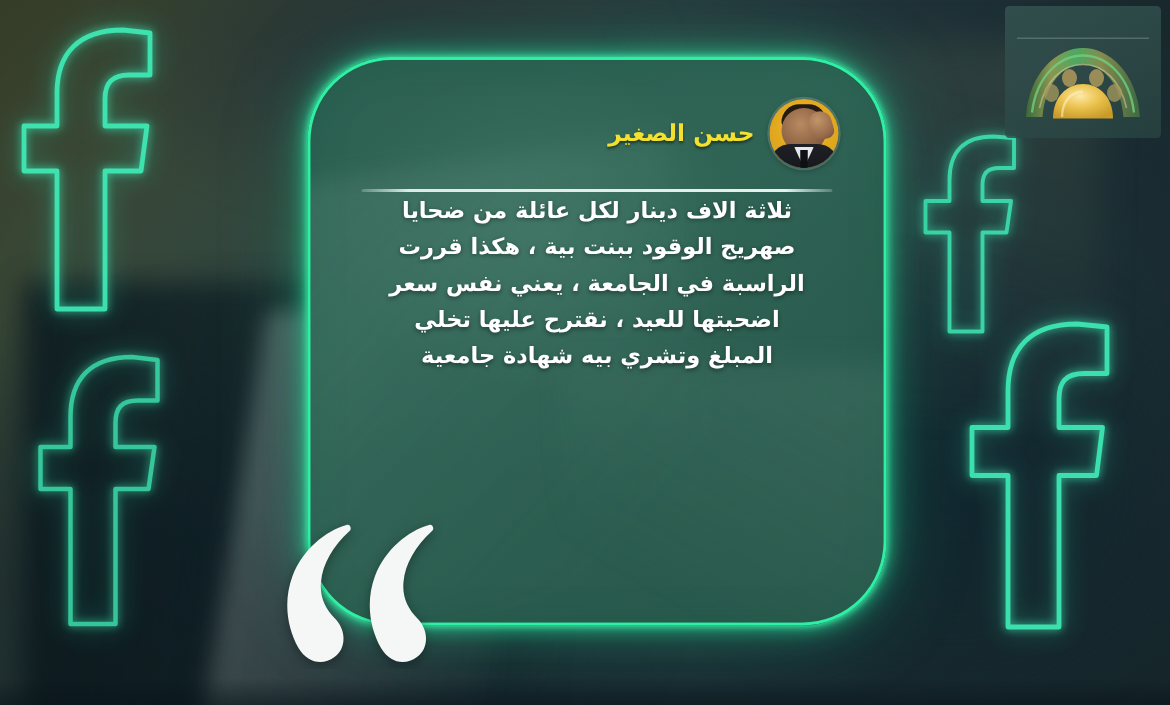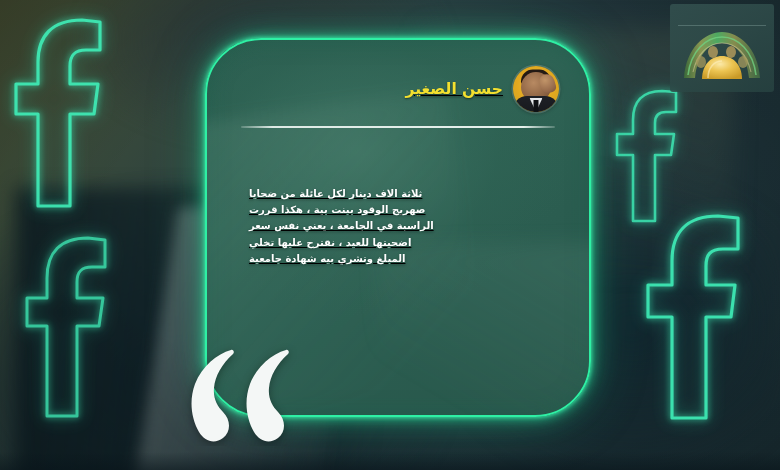--- a/index.html
+++ b/index.html
@@ -121,21 +121,20 @@
       radial-gradient(ellipse 70% 55% at 40% 30%, rgba(70,124,106,0.55) 0%, rgba(48,100,84,0.28) 52%, rgba(40,92,78,0) 80%),
       linear-gradient(152deg, #2c5f51 0%, #2f6455 34%, #2b5d50 62%, #29584c 100%);
     border: 2px solid #2ef0a4;
     box-shadow:
       0 0 4px rgba(62,240,170,0.95),
       0 0 12px rgba(46,235,166,0.75),
       0 0 28px rgba(40,210,150,0.45),
       0 0 58px rgba(34,180,130,0.28),
       inset 0 0 22px rgba(24,90,72,0.45);
     overflow: hidden;
-    text-decoration: underline;
   }
   .card-sheen {
     position: absolute;
     left: -10%;
     top: 18%;
     width: 78%;
     height: 78%;
     background: linear-gradient(140deg, rgba(150,190,170,0.16) 0%, rgba(120,165,148,0.07) 45%, rgba(90,140,120,0) 85%);
     transform: rotate(-8deg);
     filter: blur(8px);
@@ -236,27 +235,26 @@
   .title-spacer { flex: 1 1 auto; }
 
   .divider {
     margin: 14px 4px 0 4px;
     height: 2px;
     border-radius: 2px;
     background: linear-gradient(90deg, rgba(230,240,235,0.22) 0%, rgba(236,244,240,0.92) 10%, rgba(240,248,244,0.95) 90%, rgba(230,240,235,0.22) 100%);
   }
 
   .quote-body {
-    margin-top: 58px;
     padding: 0 12px;
     color: #ffffff;
-    font-size: 10px;
+    font-size: 15px;
     line-height: 1.62;
     font-weight: 700;
-    text-align: left;
+    text-align: center;
     text-shadow: 0 1px 3px rgba(0,0,0,0.42);
     white-space: pre-line;
   }
 
   
   .quote-mark {
     position: absolute;
     left: 181px;
     top: 336px;
     width: 120px;

